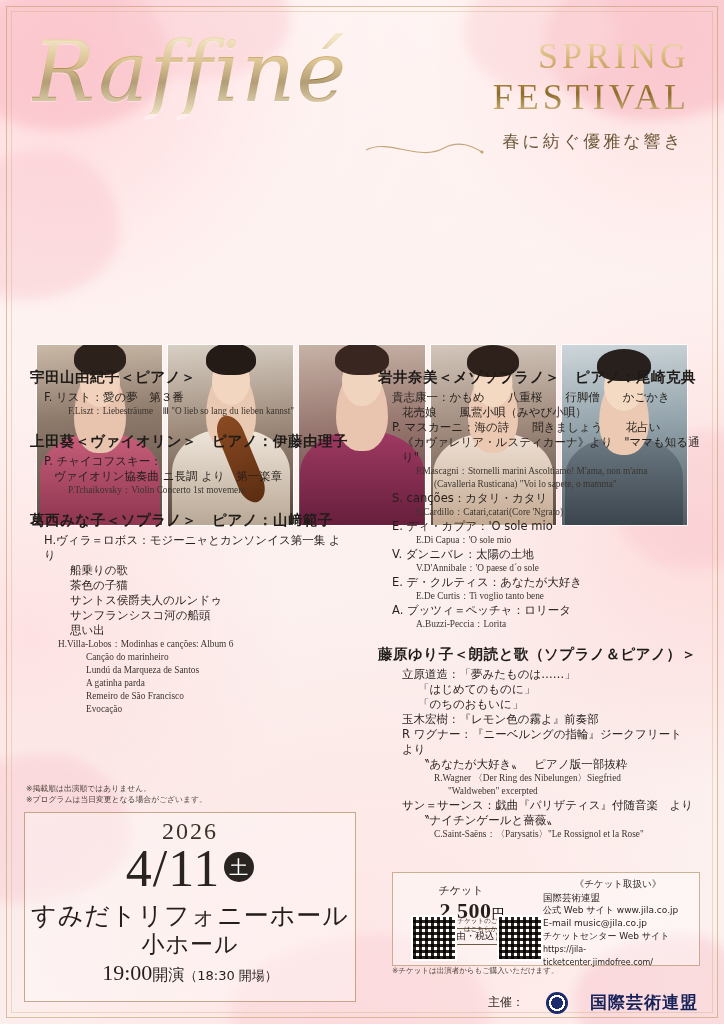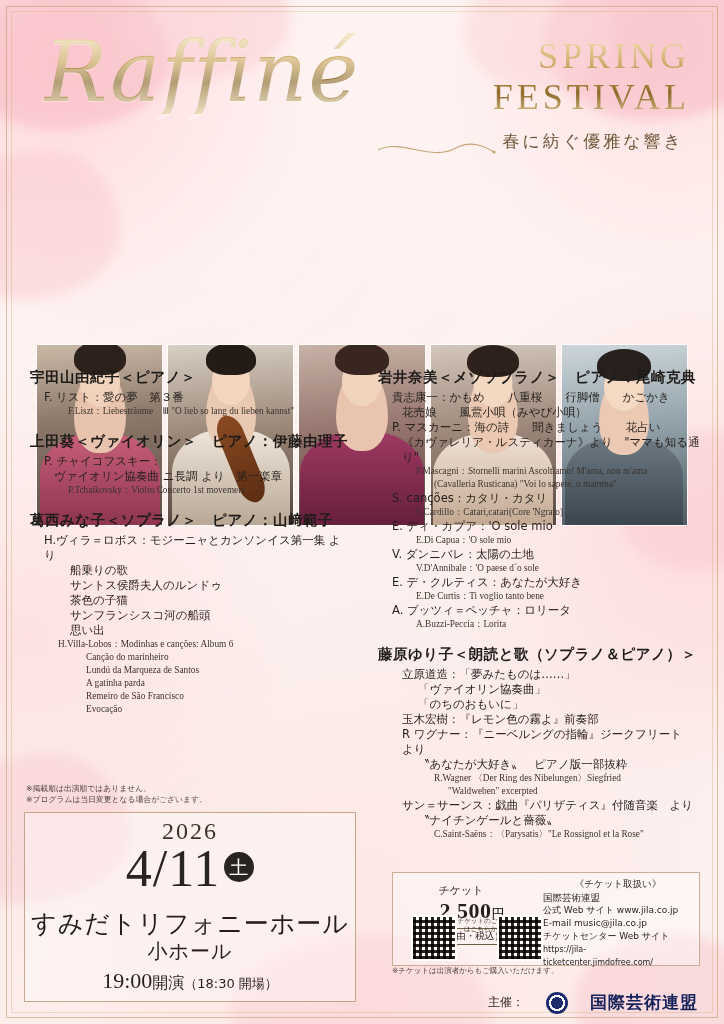--- a/index.html
+++ b/index.html
@@ -31,21 +31,21 @@
   .p6{width:170px;height:140px;right:-60px;top:430px;background:#f9c6cd;opacity:.4;}
   .p7{width:200px;height:150px;left:-70px;bottom:120px;background:#f8c0c9;opacity:.35;}
   .p8{width:260px;height:150px;left:230px;bottom:-60px;background:#f9c9d0;opacity:.35;}
   .p9{width:180px;height:130px;right:-30px;bottom:-40px;background:#f7bcc6;opacity:.4;}
 
   
   .frame{position:absolute;inset:6px;border:1px solid rgba(190,150,90,.55);pointer-events:none;}
   .frame:before{content:"";position:absolute;inset:4px;border:1px solid rgba(205,170,110,.35);}
 
   
-  .header{position:absolute;top:18px;left:16px;right:0;height:150px;padding-left:32px;}
+  .header{position:absolute;top:18px;left:4px;right:0;height:150px;padding-left:32px;}
   .logo{
     position:absolute;left:28px;top:12px;
     font-family:"DejaVu Serif", serif;
     font-style:italic;font-size:84px;letter-spacing:1px;
     background:linear-gradient(180deg,#f7e7c0 0%,#c9a45c 38%,#8a6a2c 62%,#e2cf9d 100%);
     -webkit-background-clip:text;background-clip:text;color:transparent;
     text-shadow:0 1px 0 rgba(255,255,255,.35);
     line-height:1;
   }
   .spring{
@@ -107,22 +107,22 @@
     background:rgba(255,255,255,.35);
     text-align:center;
   }
   .dyear{font-family:"Liberation Serif", serif;font-size:24px;letter-spacing:2px;color:#3b3228;margin-top:5px;}
   .dmain{font-family:"Liberation Serif", serif;font-size:52px;line-height:52px;color:#2a2420;letter-spacing:1px;margin-top:-2px;}
   .dmain .sat{
     display:inline-block;width:30px;height:30px;border-radius:50%;
     background:#2a2420;color:#fff;font-size:19px;line-height:30px;vertical-align:12px;margin-left:4px;
     font-family:"DejaVu Sans", sans-serif;
   }
-  .venue{font-family:"DejaVu Sans", sans-serif;font-size:25px;line-height:30px;color:#241f1b;margin-top:14px;letter-spacing:1px;}
-  .venue2{font-family:Liberation Mono, monospace;font-size:20px;line-height:27px;color:#241f1b;letter-spacing:1px;}
+  .venue{font-family:"DejaVu Sans", sans-serif;font-size:25px;line-height:30px;color:#241f1b;margin-top:6px;letter-spacing:1px;}
+  .venue2{font-family:Liberation Serif, serif;font-size:23px;line-height:27px;color:#241f1b;letter-spacing:1px;}
   .time{font-family:"Liberation Serif", serif;font-size:22px;color:#241f1b;margin-top:2px;}
   .time .sm{font-family:"DejaVu Sans", sans-serif;font-size:16px;}
   .time .sm2{font-family:"DejaVu Sans", sans-serif;font-size:13px;}
 
   
   .ticketbox{
     position:absolute;left:392px;top:872px;width:306px;height:92px;
     border:1px solid rgba(160,120,70,.55);
     background:rgba(255,255,255,.4);
     font-family:"DejaVu Sans", sans-serif;
@@ -236,22 +236,22 @@
       <div class="artist sp">上田葵＜ヴァイオリン＞　ピアノ：伊藤由理子</div>
       <div class="jp">P. チャイコフスキー：</div>
       <div class="jp i1">ヴァイオリン協奏曲  ニ長調  より　第一楽章</div>
       <div class="en">P.Tchaikovsky：Violin Concerto 1st movement</div>
     </div>
 
     <div>
       <div class="artist sp">葛西みな子＜ソプラノ＞　ピアノ：山﨑範子</div>
       <div class="jp">H.ヴィラ＝ロボス：モジーニャとカンソンイス第一集  より</div>
       <div class="jp i2">船乗りの歌</div>
+      <div class="jp i2">茶色の子猫</div>
       <div class="jp i2">サントス侯爵夫人のルンドゥ</div>
-      <div class="jp i2">茶色の子猫</div>
       <div class="jp i2">サンフランシスコ河の船頭</div>
       <div class="jp i2">思い出</div>
       <div class="en i0">H.Villa-Lobos：Modinhas e canções: Album 6</div>
       <div class="en i2">Canção do marinheiro</div>
       <div class="en i2">Lundú da Marqueza de Santos</div>
       <div class="en i2">A gatinha parda</div>
       <div class="en i2">Remeiro de São Francisco</div>
       <div class="en i2">Evocação</div>
     </div>
 
@@ -275,21 +275,21 @@
       <div class="en">V.D'Annibale：'O paese d´o sole</div>
       <div class="jp">E. デ・クルティス：あなたが大好き</div>
       <div class="en">E.De Curtis：Ti voglio tanto bene</div>
       <div class="jp">A. ブッツィ＝ペッチャ：ロリータ</div>
       <div class="en">A.Buzzi-Peccia：Lorita</div>
     </div>
 
     <div>
       <div class="artist sp">藤原ゆり子＜朗読と歌（ソプラノ＆ピアノ）＞</div>
       <div class="jp i1">立原道造：「夢みたものは……」</div>
-      <div class="jp i2">「ヴァイオリン協奏曲」</div>
+      <div class="jp i2">「はじめてのものに」</div>
       <div class="jp i2">「のちのおもいに」</div>
       <div class="jp i1">玉木宏樹：『レモン色の霧よ』前奏部</div>
       <div class="jp i1">R ワグナー：『ニーベルングの指輪』ジークフリート　より</div>
       <div class="jp i2">〝あなたが大好き〟　ピアノ版一部抜粋</div>
       <div class="en i2">R.Wagner 〈Der Ring des Nibelungen〉Siegfried</div>
       <div class="en i3">"Waldweben" excerpted</div>
       <div class="jp i1">サン＝サーンス：戯曲『パリザティス』付随音楽　より</div>
       <div class="jp i2">〝ナイチンゲールと薔薇〟</div>
       <div class="en i2">C.Saint-Saëns：〈Parysatis〉"Le Rossignol et la Rose"</div>
     </div>

